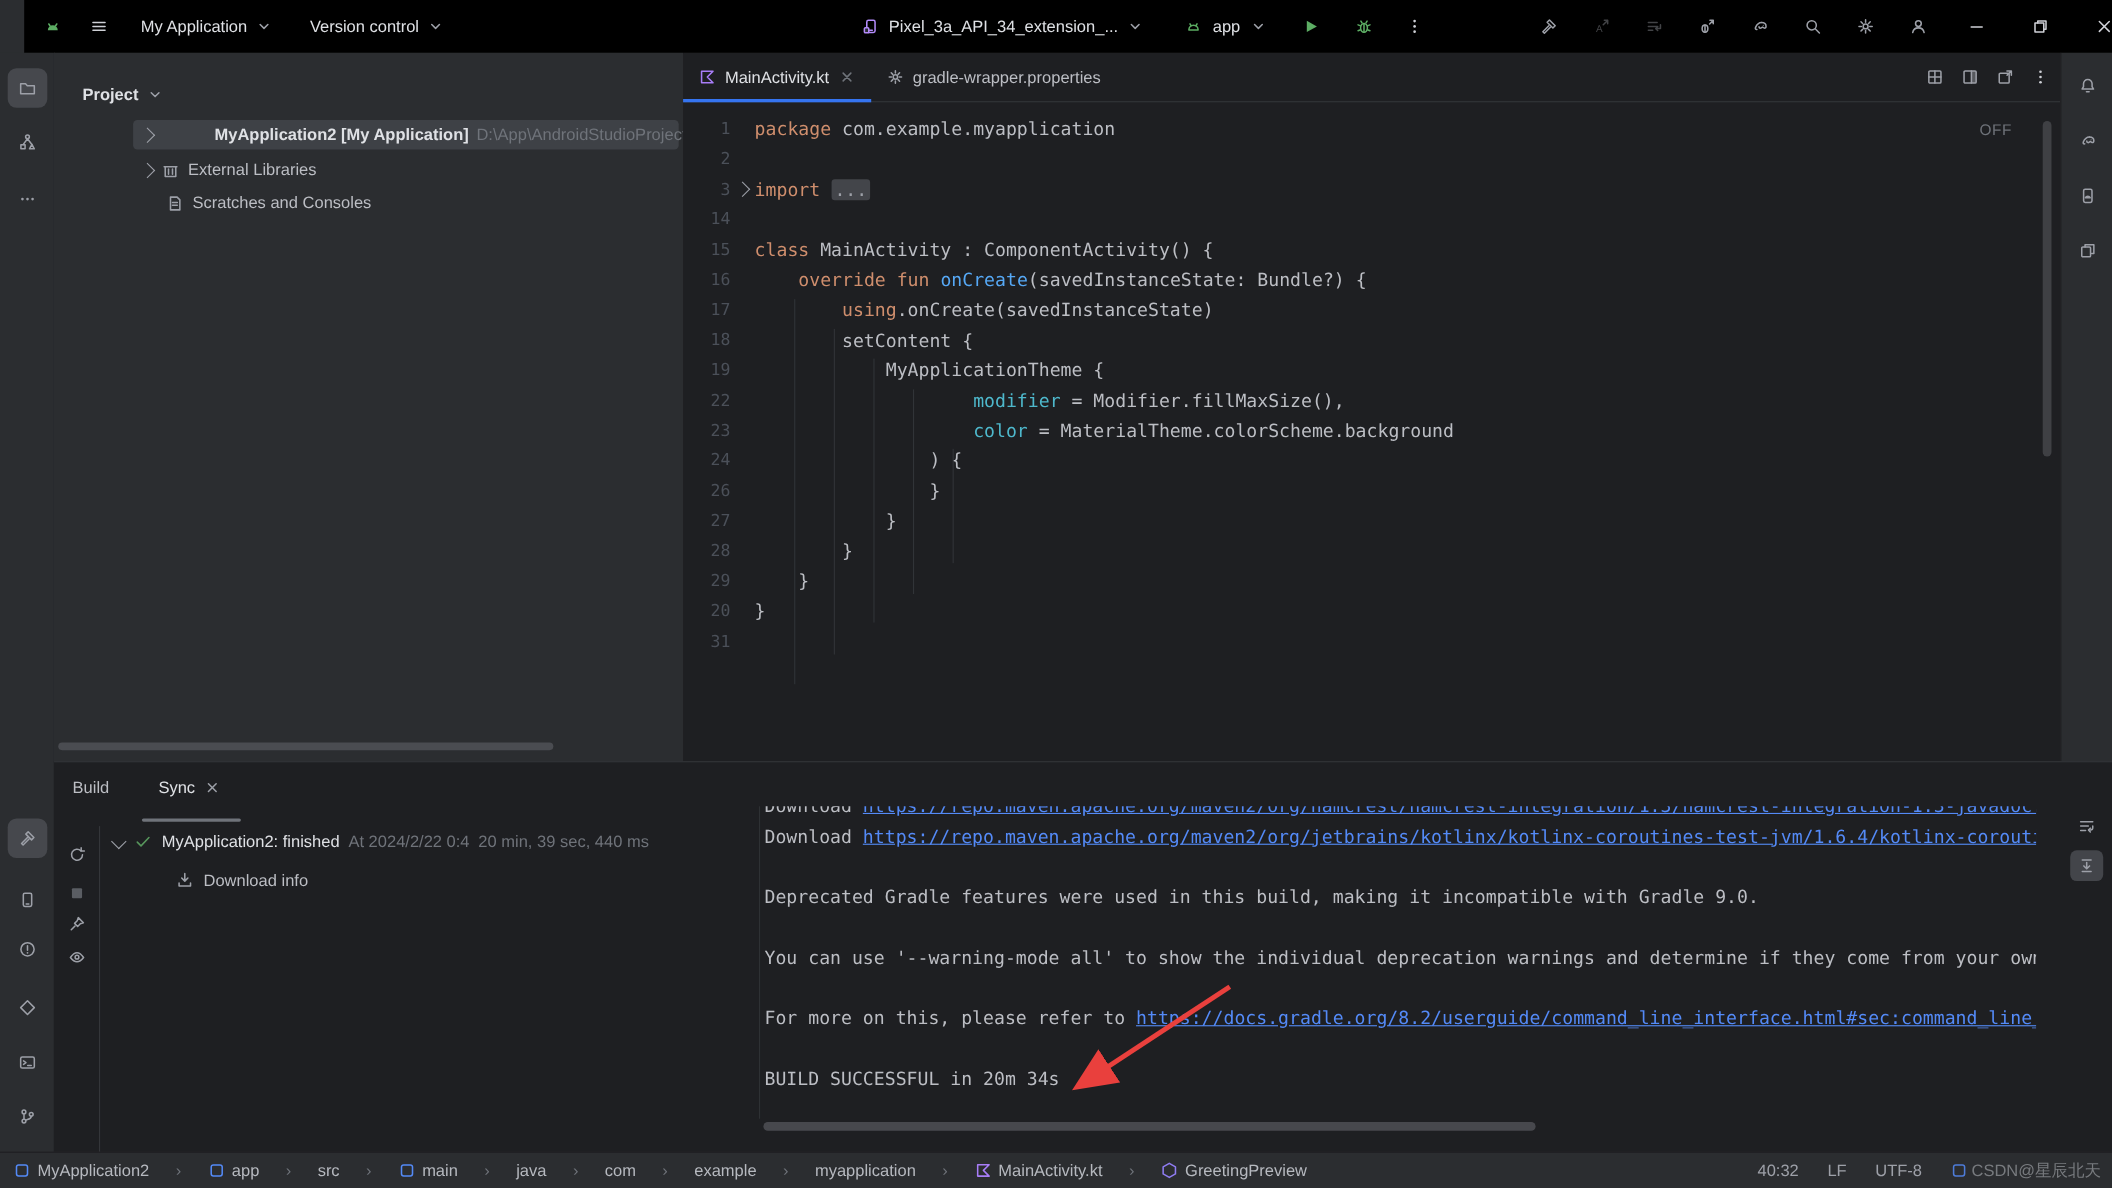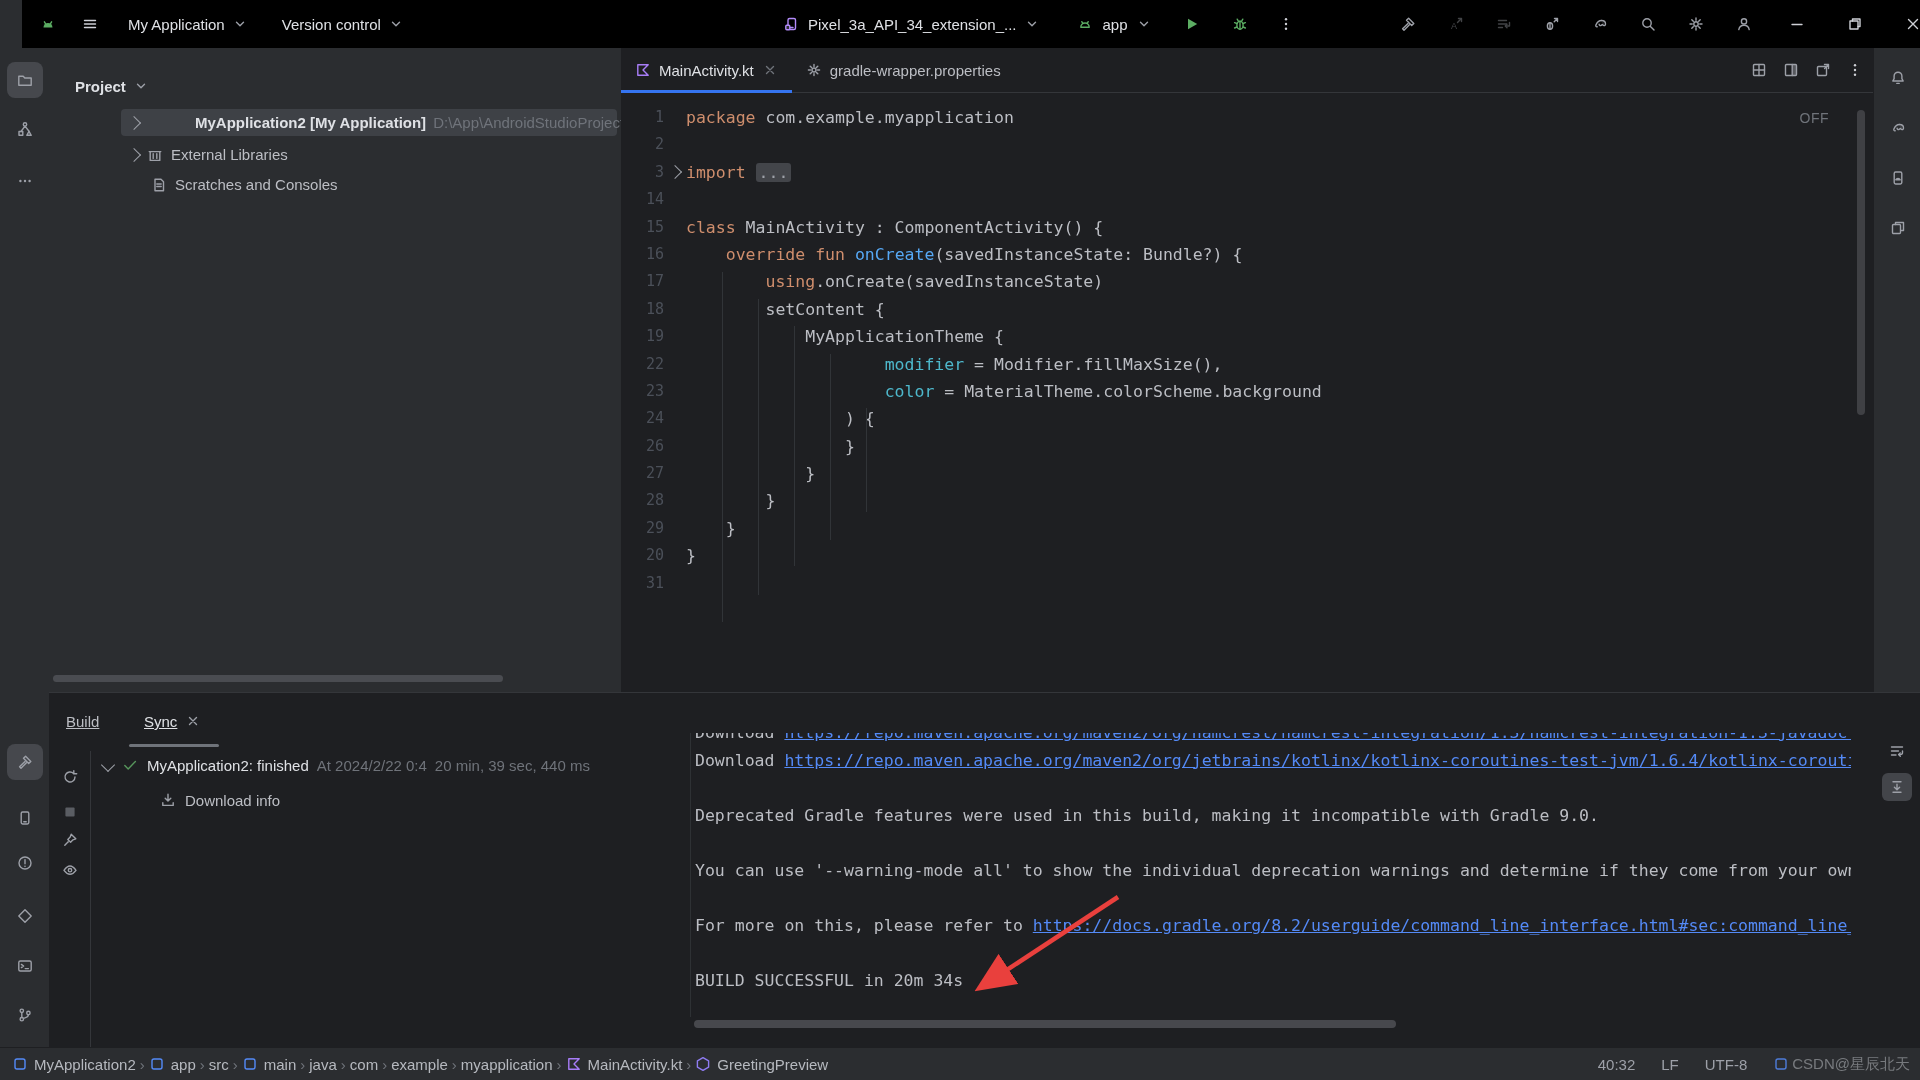--- a/index.html
+++ b/index.html
@@ -54,39 +54,39 @@
   .cd{flex:1;}
   .tk-k{color:#CF8E6D;} .tk-f{color:#56A8F5;} .tk-n{color:#4EB8CC;} .tk-s{color:#6AAB73;}
   .tk-c{color:#7A7E85;} .tk-p{color:#BCBEC4;}
   .tk-d{color:#9DA0A8;background:#43454A;border-radius:3px;padding:0 3px;}
   .guide{position:absolute;width:1px;background:#313438;}
   .vscroll{position:absolute;background:#55575C;border-radius:4px;opacity:.6;}
   
   .right-strip{left:1873px;top:48px;width:47px;height:644px;background:#2B2D30;border-left:1px solid #1E1F22;}
   
   .build-panel{left:49px;top:692px;width:1871px;height:355px;background:#1E1F22;border-top:1px solid #34363A;}
-  .bp-tab{position:absolute;top:20px;height:30px;display:flex;gap:8px;color:#BCBEC4;text-decoration:underline;}
+  .bp-tab{position:absolute;top:8px;height:30px;display:flex;align-items:center;gap:8px;color:#BCBEC4;}
   .bp-tab.active{color:#DFE1E5;}
   .bp-underline{position:absolute;height:3px;border-radius:2px;background:#6F737A;}
   .bp-toolbar{position:absolute;left:0;top:58px;width:41px;bottom:0;border-right:1px solid #34363A;}
   .bp-tool{position:absolute;left:10px;width:22px;height:22px;display:flex;align-items:center;justify-content:center;}
   .bp-tree-row{position:absolute;display:flex;align-items:center;gap:8px;white-space:nowrap;}
   .console{position:absolute;left:641px;top:40px;width:1160px;height:284px;overflow:hidden;
            border-left:1px solid #2E3134;font-family:"DejaVu Sans Mono",monospace;font-size:16.5px;line-height:27.5px;}
   .console-inner{margin-top:-14px;padding-left:4px;white-space:pre;}
   .con-row{height:27.5px;}
   .ct{color:#BCBEC4;} .cl{color:#548AF7;text-decoration:underline;}
   .con-icons{position:absolute;right:8px;top:44px;display:flex;flex-direction:column;gap:8px;}
   .con-icon-btn{width:30px;height:28px;display:flex;align-items:center;justify-content:center;border-radius:6px;}
   .con-icon-btn.active{background:#43454A;}
   .red-arrow{position:absolute;pointer-events:none;}
   
   .statusbar{left:0;top:1047px;width:1920px;height:33px;background:#2B2D30;border-top:1px solid #1E1F22;
              display:flex;align-items:center;justify-content:space-between;padding:0 10px 0 12px;box-sizing:border-box;}
-  .crumbs{display:flex;align-items:center;gap:4px;color:#B6B9BF;white-space:nowrap;}
+  .crumbs{display:flex;align-items:center;gap:24px;color:#B6B9BF;white-space:nowrap;}
   .crumb{display:flex;align-items:center;gap:6px;}
   .crumb-sep{color:#6F737A;}
   .sb-right{display:flex;align-items:center;gap:26px;color:#9DA0A8;position:relative;}
   .watermark{color:#85888C;opacity:.85;display:flex;align-items:center;gap:3px;}
 </style>
 </head>
 <body>
 
 <div id="app">
 

